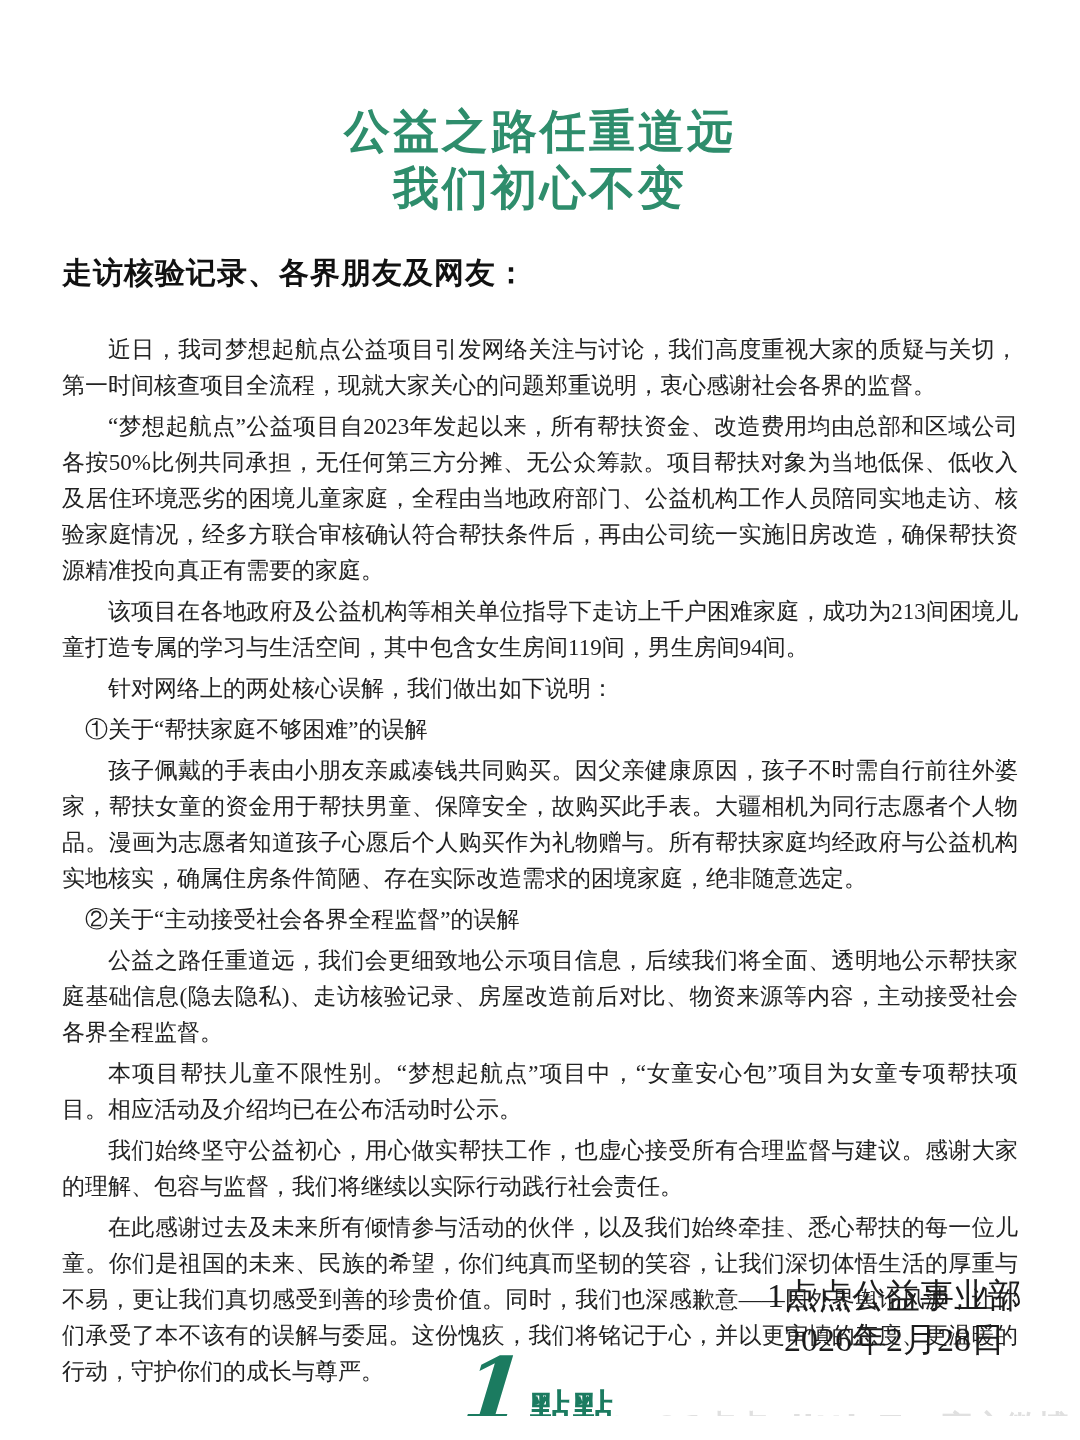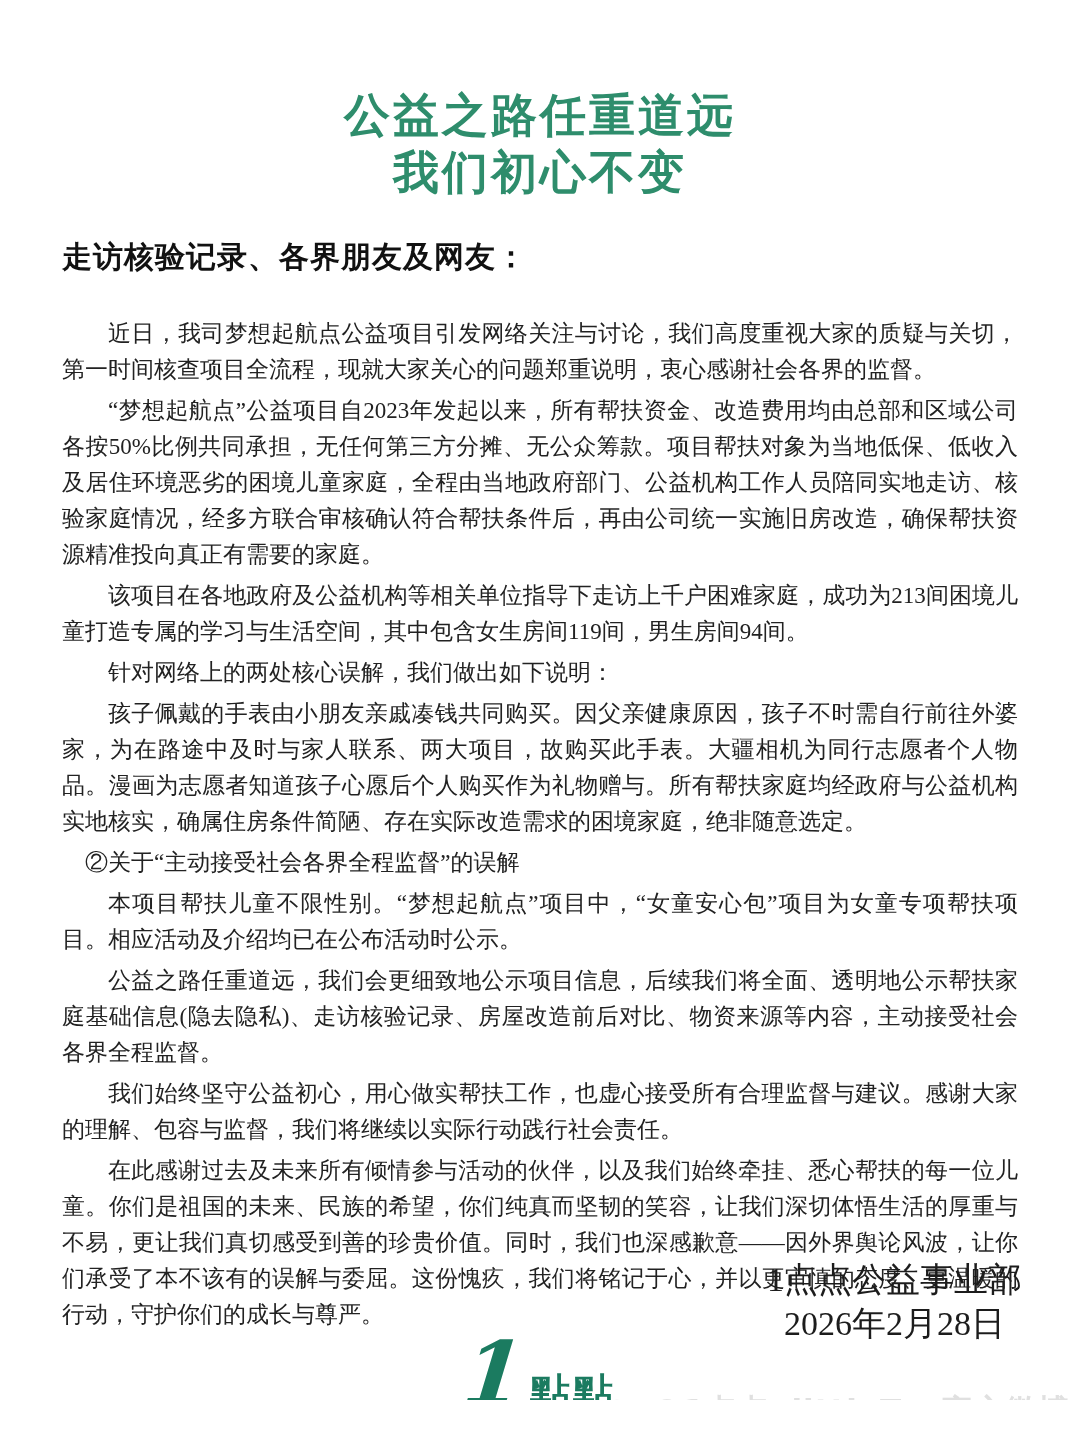--- a/index.html
+++ b/index.html
@@ -1,20 +1,20 @@
 <!DOCTYPE html>
 <html><head>
 <meta charset="utf-8">
 <style>
   html, body { margin: 0; padding: 0; background: #ffffff; }
   .page {
     position: relative;
     width: 1080px;
     height: 1400px;
-    margin: 0 auto;
+    margin: 16px auto;
     background: #ffffff;
     font-family: "Liberation Serif", "DejaVu Serif", serif;
     color: #1f1f1f;
     overflow: hidden;
   }
   .title {
     padding-top: 56px;
     text-align: center;
     font-family: "DejaVu Sans", "Liberation Sans", sans-serif;
     font-weight: bold;
@@ -103,24 +103,25 @@
     <span>我们初心不变</span>
   </h1>
 
   <div class="salutation">走访核验记录、各界朋友及网友：</div>
 
   <div class="body-block">
     <p>近日，我司梦想起航点公益项目引发网络关注与讨论，我们高度重视大家的质疑与关切，第一时间核查项目全流程，现就大家关心的问题郑重说明，衷心感谢社会各界的监督。</p>
     <p>“梦想起航点”公益项目自2023年发起以来，所有帮扶资金、改造费用均由总部和区域公司各按50%比例共同承担，无任何第三方分摊、无公众筹款。项目帮扶对象为当地低保、低收入及居住环境恶劣的困境儿童家庭，全程由当地政府部门、公益机构工作人员陪同实地走访、核验家庭情况，经多方联合审核确认符合帮扶条件后，再由公司统一实施旧房改造，确保帮扶资源精准投向真正有需要的家庭。</p>
     <p>该项目在各地政府及公益机构等相关单位指导下走访上千户困难家庭，成功为213间困境儿童打造专属的学习与生活空间，其中包含女生房间119间，男生房间94间。</p>
     <p class="bold">针对网络上的两处核心误解，我们做出如下说明：</p>
-    <p>孩子佩戴的手表由小朋友亲戚凑钱共同购买。因父亲健康原因，孩子不时需自行前往外婆家，为在路途中及时与家人联系、两大项目，故购买此手表。大疆相机为同行志愿者个人物品。漫画为志愿者知道孩子心愿后个人购买作为礼物赠与。所有帮扶家庭均经政府与公益机构实地核实，确属住房条件简陋、存在实际改造需求的困境家庭，绝非随意选定。</p>
+    <p class="em1">①关于“帮扶家庭不够困难”的误解</p>
+    <p>孩子佩戴的手表由小朋友亲戚凑钱共同购买。因父亲健康原因，孩子不时需自行前往外婆家，帮扶女童的资金用于帮扶男童、保障安全，故购买此手表。大疆相机为同行志愿者个人物品。漫画为志愿者知道孩子心愿后个人购买作为礼物赠与。所有帮扶家庭均经政府与公益机构实地核实，确属住房条件简陋、存在实际改造需求的困境家庭，绝非随意选定。</p>
     <p class="em1">②关于“主动接受社会各界全程监督”的误解</p>
+    <p>公益之路任重道远，我们会更细致地公示项目信息，后续我们将全面、透明地公示帮扶家庭基础信息(隐去隐私)、走访核验记录、房屋改造前后对比、物资来源等内容，主动接受社会各界全程监督。</p>
     <p>本项目帮扶儿童不限性别。“梦想起航点”项目中，“女童安心包”项目为女童专项帮扶项目。相应活动及介绍均已在公布活动时公示。</p>
-    <p>公益之路任重道远，我们会更细致地公示项目信息，后续我们将全面、透明地公示帮扶家庭基础信息(隐去隐私)、走访核验记录、房屋改造前后对比、物资来源等内容，主动接受社会各界全程监督。</p>
     <p>我们始终坚守公益初心，用心做实帮扶工作，也虚心接受所有合理监督与建议。感谢大家的理解、包容与监督，我们将继续以实际行动践行社会责任。</p>
     <p>在此感谢过去及未来所有倾情参与活动的伙伴，以及我们始终牵挂、悉心帮扶的每一位儿童。你们是祖国的未来、民族的希望，你们纯真而坚韧的笑容，让我们深切体悟生活的厚重与不易，更让我们真切感受到善的珍贵价值。同时，我们也深感歉意——因外界舆论风波，让你们承受了本不该有的误解与委屈。这份愧疚，我们将铭记于心，并以更审慎的态度、更温暖的行动，守护你们的成长与尊严。</p>
   </div>
 
   <div class="signature">
     <div>1点点公益事业部</div>
     <div>2026年2月28日</div>
   </div>
 
   <div class="logo">

